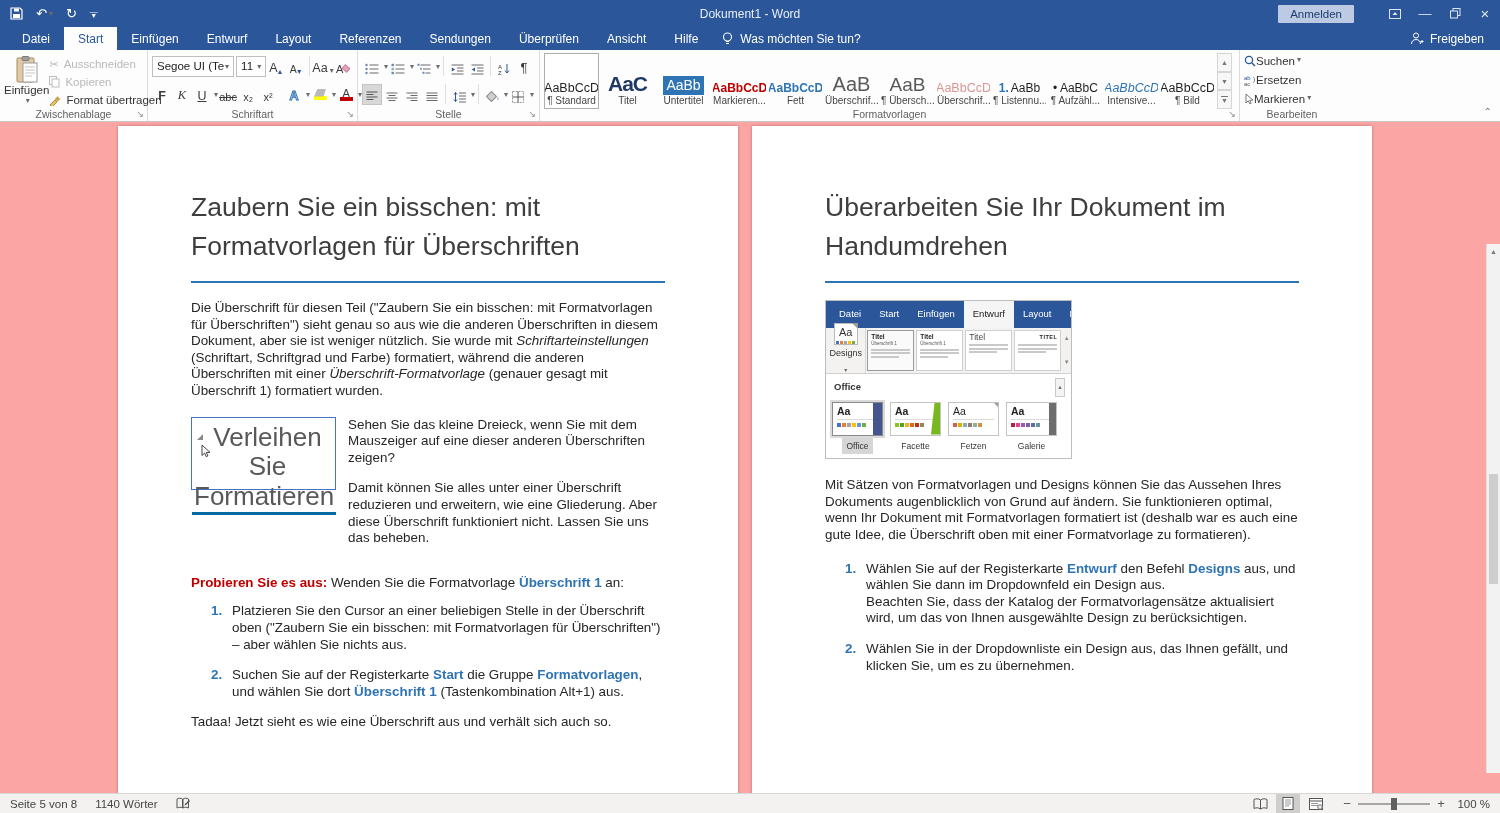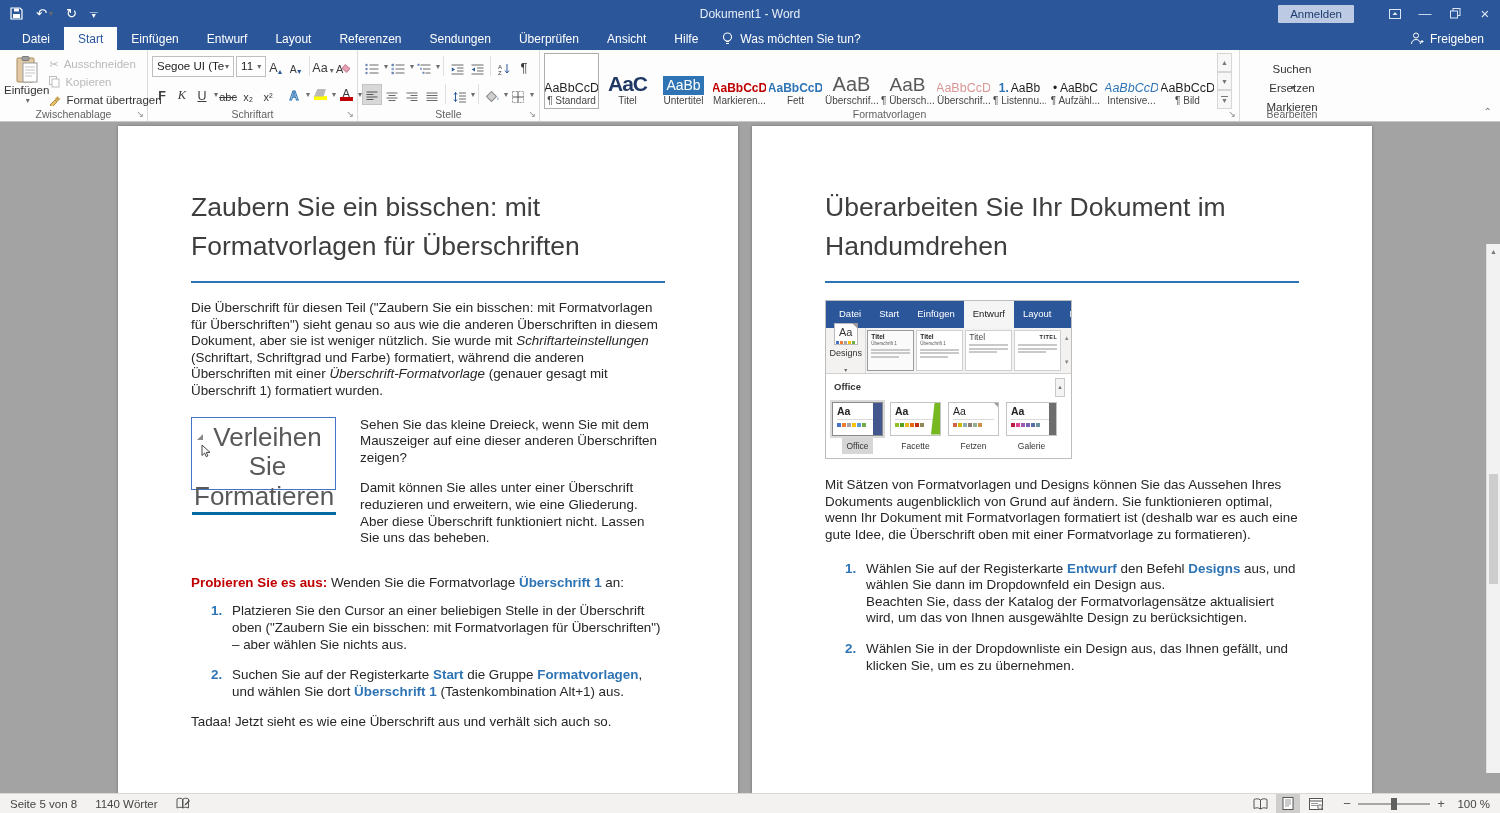--- a/index.html
+++ b/index.html
@@ -73,40 +73,40 @@
   .sp7 { color:#d99594; font-size:12.5px; }
   .sp8 { font-size:12px; color:#1f1f1f; }
   .sp8 .pnum { color:#2e74b5; font-weight:700; margin-right:2px; }
   .sp9 { font-size:12px; color:#1f1f1f; }
   .sp10 { font-style:italic; color:#2e74b5; font-size:12.5px; }
   .sp11 { font-size:12.5px; color:#1f1f1f; }
   .gal-scroll { width:15px; display:flex; flex-direction:column; margin-left:2px; }
   .gal-scroll .sbtn { flex:1; border:1px solid #d6d6d6; background:#f7f7f7; color:#777; font-size:7px; display:flex; flex-direction:column; align-items:center; justify-content:center; line-height:1; }
   
   .edit-col { display:flex; flex-direction:column; gap:1px; padding-top:2px; }
-  .edit-cmd { display:flex; align-items:center; gap:8px; font-size:11.5px; color:#333; height:18px; white-space:nowrap;flex-direction:column; }
+  .edit-cmd { display:flex; gap:0; font-size:11.5px; color:#333; height:18px; white-space:nowrap; }
   .collapse-chev { position:absolute; right:8px; bottom:4px; color:#777; font-size:10px; }
   
-  .docarea { position:absolute; top:122px; left:0; right:0; bottom:20px; background:#a3a3a3; overflow:hidden; }
+  .docarea { position:absolute; top:122px; left:0; right:0; bottom:20px; background:#fca5a5; overflow:hidden; }
   .page { position:absolute; top:4px; width:620px; height:700px; background:#fff; box-shadow:0 0 3px rgba(0,0,0,.3); }
   .page-left { left:118px; }
   .page-right { left:752px; }
   .pcontent { padding:62px 73px 0; color:#262626; font-size:13.4px; line-height:16.6px; }
   .doc-h1 { font-size:26.5px; line-height:39px; font-weight:300; color:#3e3e3e;
     border-bottom:2px solid #2e74b5; padding-bottom:15px; margin:0 0 17px; }
   .body-p { margin:0 0 17px; }
   .red-b { color:#c00000; font-weight:700; }
   .blue-b { color:#2e74b5; font-weight:700; }
   .it { font-style:italic; }
   .try-line { margin:0 0 12px; }
   .nlist-item { display:flex; margin:0 0 14px; padding-left:20px; }
   .nnum { color:#2e74b5; font-weight:700; width:21px; flex:none; }
   .ntext { flex:1; }
   
-  .callout-row { display:flex; gap:24px; margin:6px 0 14px; }
+  .callout-row { display:flex; gap:12px; margin:6px 0 14px; }
   .callout-box { position:relative; width:145px; height:73px; border:1px solid #4472c4; flex:none;
     font-weight:300; color:#595959; text-align:center; padding-top:5px; }
   .cb1 { font-size:26px; line-height:29px; padding-left:8px; }
   .cb2 { font-size:26px; line-height:31px; }
   .cb2 span { border-bottom:3px solid #0369a1; padding:0 2px 1px; }
   .collapse-tri { position:absolute; left:5px; top:16px; width:0; height:0;
     border-bottom:6px solid #8a8a8a; border-left:6px solid transparent; }
   .cursor-svg { position:absolute; left:9px; top:26px; }
   .callout-side { flex:1; }
   .callout-side p { margin:0 0 14px; }

